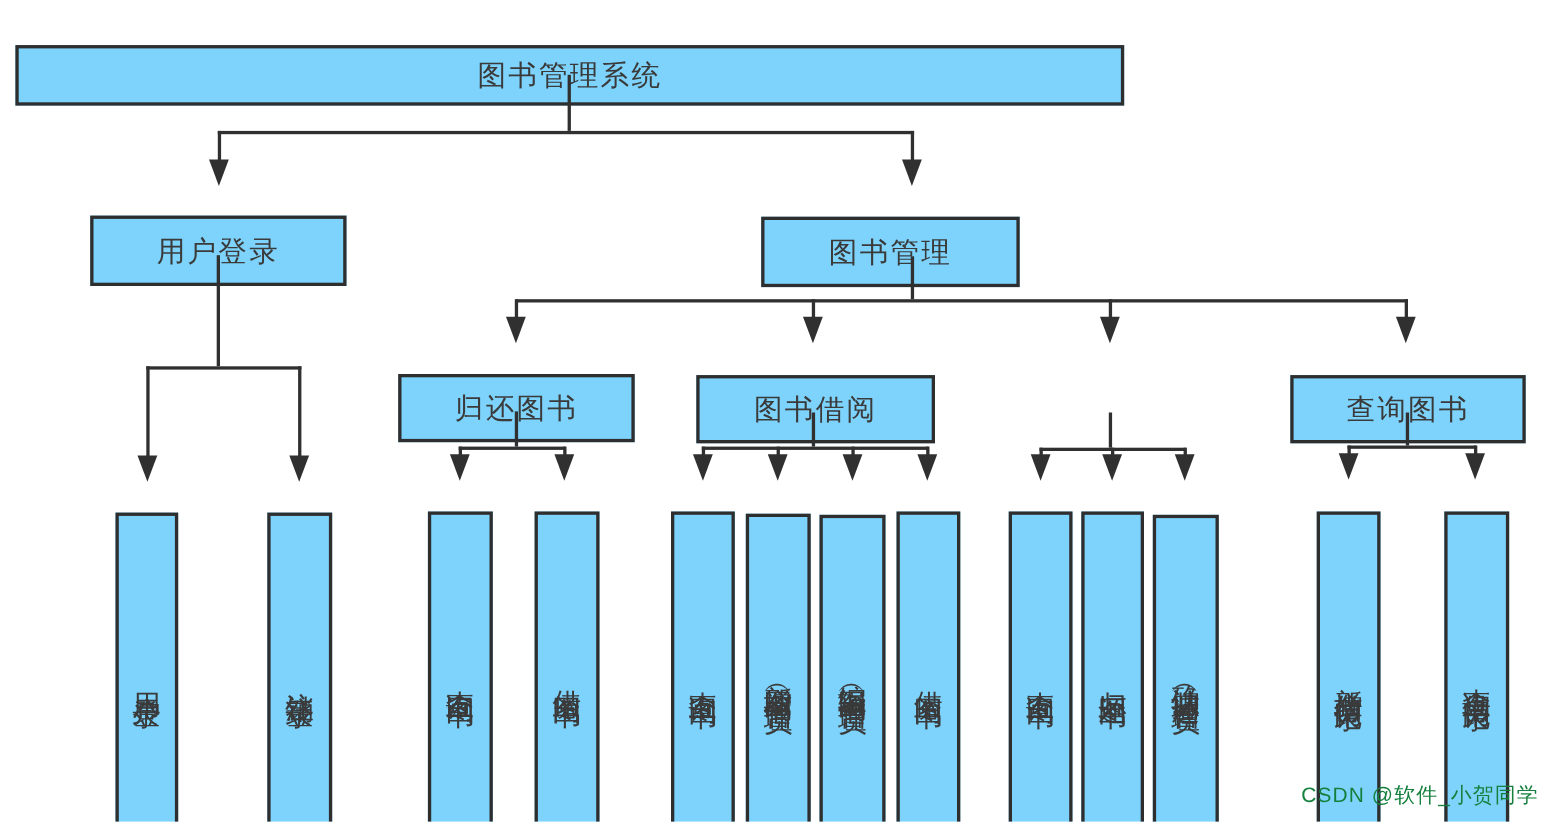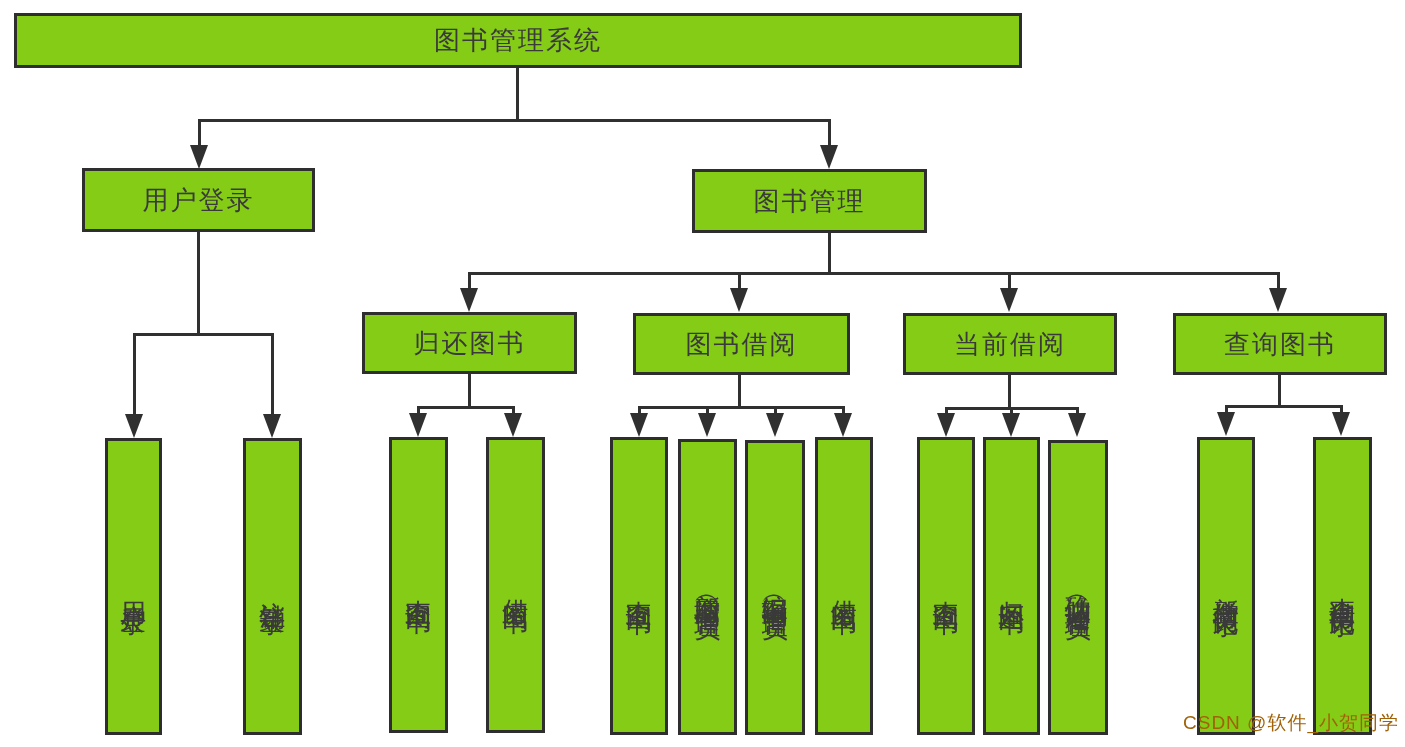--- a/index.html
+++ b/index.html
@@ -8,24 +8,25 @@
     width: 1405px;
     height: 747px;
     background: #ffffff;
     font-family: "Liberation Sans", sans-serif;
     overflow: hidden;
   }
   .box {
     position: absolute;
     box-sizing: border-box;
     border: 3px solid #2e2e2e;
-    background: #84cc16;
+    background: #7dd3fc;
     display: flex;
     align-items: center;
     justify-content: center;
+    margin-top: 28px;
   }
   .hlabel {
     color: #3a3a3a;
     font-size: 26px;
     letter-spacing: 2px;
     white-space: nowrap;
   }
   .vlabel {
     color: #3a3a3a;
     font-size: 26px;
@@ -41,21 +42,21 @@
     position: absolute;
     width: 0; height: 0;
     border-left: 9px solid transparent;
     border-right: 9px solid transparent;
     border-top: 24px solid #303030;
   }
   .watermark {
     position: absolute;
     left: 1183px;
     top: 710px;
-    color: #a16207;
+    color: #15803d;
     font-size: 19px;
     letter-spacing: 1px;
     white-space: nowrap;
   }
 </style>
 </head>
 <body>
 
 <div id="canvas">
 
@@ -93,23 +94,20 @@
   <div class="vline" style="left:1008px;top:272px;height:18px"></div>
   <div class="ahead" style="left:1000px;top:288px"></div>
   <div class="vline" style="left:1277px;top:272px;height:18px"></div>
   <div class="ahead" style="left:1269px;top:288px"></div>
 
   <div class="box" style="left:362px;top:312px;width:215px;height:62px">
     <span class="hlabel">归还图书</span>
   </div>
   <div class="box" style="left:633px;top:313px;width:217px;height:62px">
     <span class="hlabel">图书借阅</span>
-  </div>
-  <div class="box" style="left:903px;top:313px;width:214px;height:62px">
-    <span class="hlabel">当前借阅</span>
   </div>
   <div class="box" style="left:1173px;top:313px;width:214px;height:62px">
     <span class="hlabel">查询图书</span>
   </div>
 
   <div class="vline" style="left:468px;top:374px;height:32px"></div>
   <div class="hline" style="left:417px;top:406px;width:97px"></div>
   <div class="vline" style="left:417px;top:406px;height:9px"></div>
   <div class="ahead" style="left:409px;top:413px"></div>
   <div class="vline" style="left:512px;top:406px;height:9px"></div>

